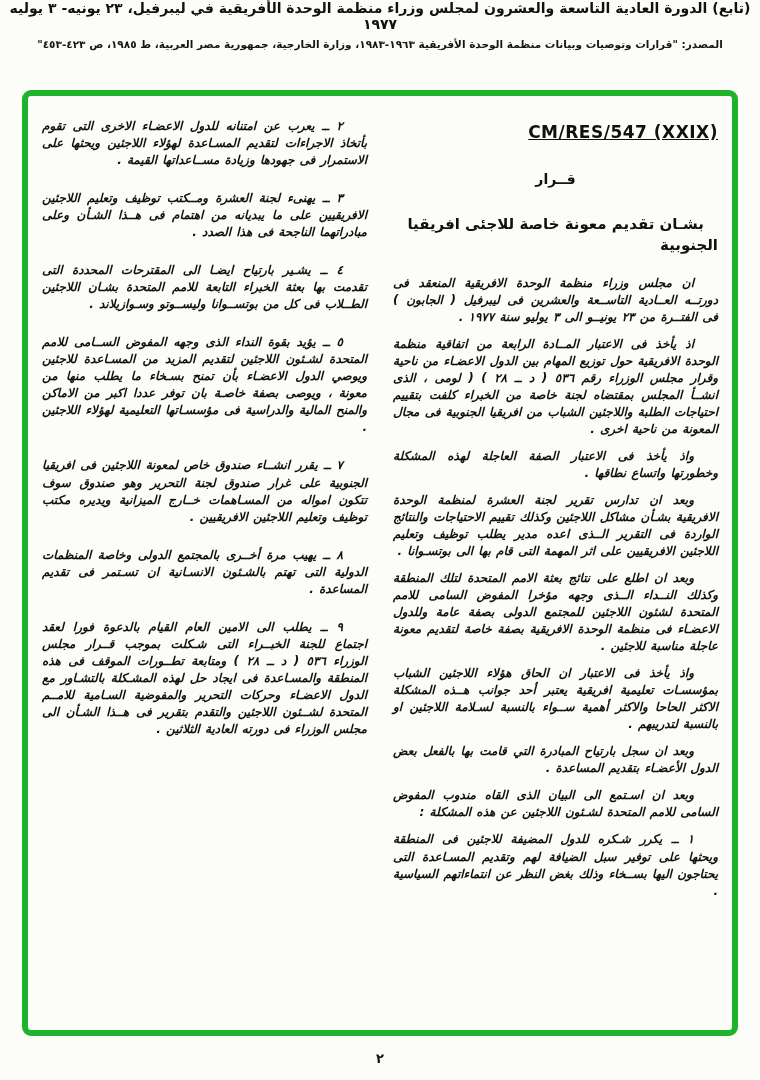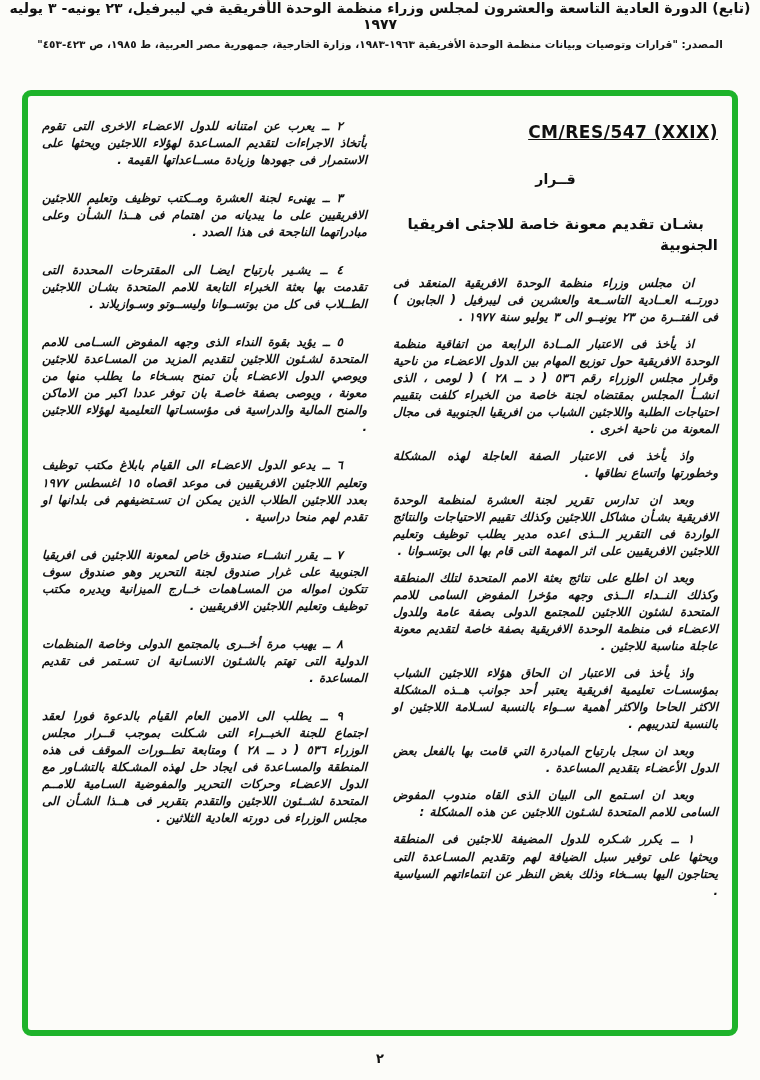--- a/index.html
+++ b/index.html
@@ -117,21 +117,20 @@
       <p>وبعد ان سجل بارتياح المبادرة التي قامت بها بالفعل بعض الدول الأعضـاء بتقديم المساعدة .</p>
       <p>وبعد ان اسـتمع الى البيان الذى القاه مندوب المفوض السامى للامم المتحدة لشـئون اللاجئين عن هذه المشكلة :</p>
       <p>١ ــ يكرر شـكره للدول المضيفة للاجئين فى المنطقة ويحثها على توفير سبل الضيافة لهم وتقديم المسـاعدة التى يحتاجون اليها بســخاء وذلك بغض النظر عن انتماءاتهم السياسية .</p>
     </div>
 
     <div class="col left-column">
       <p>٢ ــ يعرب عن امتنانه للدول الاعضـاء الاخرى التى تقوم بأتخاذ الاجراءات لتقديم المسـاعدة لهؤلاء اللاجئين ويحثها على الاستمرار فى جهودها وزيادة مســاعداتها القيمة .</p>
       <p>٣ ــ يهنىء لجنة العشرة ومــكتب توظيف وتعليم اللاجئين الافريقيين على ما يبديانه من اهتمام فى هــذا الشـأن وعلى مبادراتهما الناجحة فى هذا الصدد .</p>
       <p>٤ ــ يشـير بارتياح ايضـا الى المقترحات المحددة التى تقدمت بها بعثة الخبراء التابعة للامم المتحدة بشـان اللاجئين الطــلاب فى كل من بوتســوانا وليســوتو وسـوازيلاند .</p>
       <p>٥ ــ يؤيد بقوة النداء الذى وجهه المفوض الســامى للامم المتحدة لشـئون اللاجئين لتقديم المزيد من المسـاعدة للاجئين ويوصي الدول الاعضـاء بأن تمنح بسـخاء ما يطلب منها من معونة ، ويوصى بصفة خاصـة بان توفر عددا اكبر من الاماكن والمنح المالية والدراسية فى مؤسسـاتها التعليمية لهؤلاء اللاجئين .</p>
-      <p>٦ ــ يدعو الدول الاعضـاء الى القيام بابلاغ مكتب توظيف وتعليم اللاجئين الافريقيين فى موعد اقصاه ١٥ اغسطس ١٩٧٧ بعدد اللاجئين الطلاب الذين يمكن ان تسـتضيفهم فى بلدانها او تقدم لهم منحا دراسية .</p>
       <p>٧ ــ يقرر انشــاء صندوق خاص لمعونة اللاجئين فى افريقيا الجنوبية على غرار صندوق لجنة التحرير وهو صندوق سوف تتكون امواله من المسـاهمات خــارج الميزانية ويديره مكتب توظيف وتعليم اللاجئين الافريقيين .</p>
       <p>٨ ــ يهيب مرة أخــرى بالمجتمع الدولى وخاصة المنظمات الدولية التى تهتم بالشـئون الانسـانية ان تسـتمر فى تقديم المساعدة .</p>
       <p>٩ ــ يطلب الى الامين العام القيام بالدعوة فورا لعقد اجتماع للجنة الخبــراء التى شـكلت بموجب قــرار مجلس الوزراء ٥٣٦ ( د ــ ٢٨ ) ومتابعة تطــورات الموقف فى هذه المنطقة والمسـاعدة فى ايجاد حل لهذه المشـكلة بالتشـاور مع الدول الاعضـاء وحركات التحرير والمفوضية السـامية للامــم المتحدة لشــئون اللاجئين والتقدم بتقرير فى هــذا الشـأن الى مجلس الوزراء فى دورته العادية الثلاثين .</p>
     </div>
 
   </div>
 </div>
 
 <footer class="page-footer">
   <span>٢</span>

